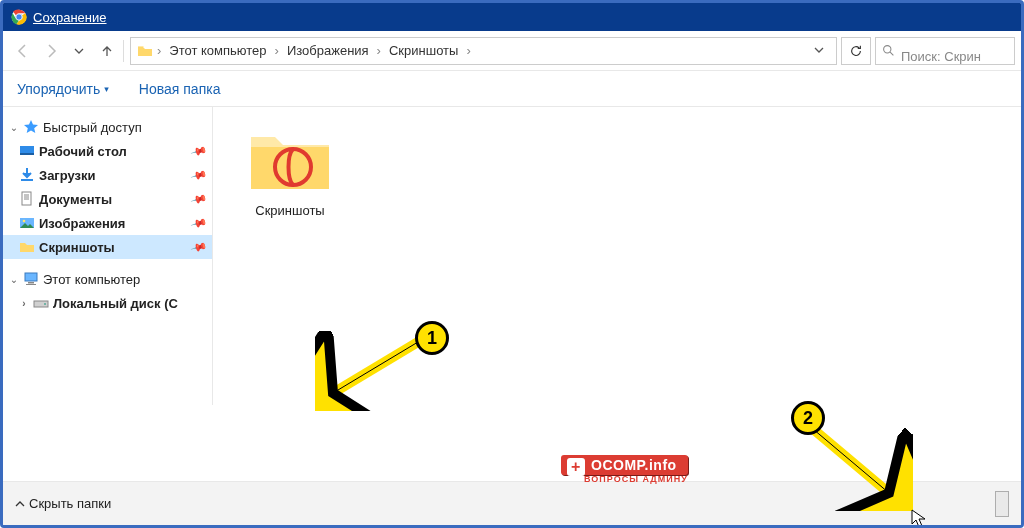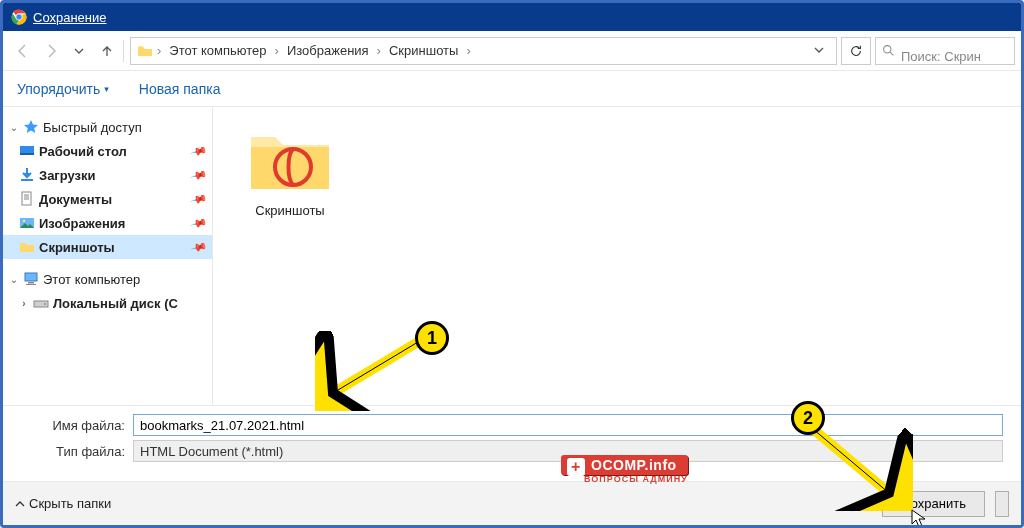--- a/index.html
+++ b/index.html
@@ -231,42 +231,29 @@
             <path fill="#ffd86b" d="M6 22h78v42H6z"></path>
             <circle cx="48" cy="42" r="18" fill="none" stroke="#e03a2f" stroke-width="4"></circle>
             <path d="M48 24c-6 6-6 30 0 36" fill="none" stroke="#e03a2f" stroke-width="4"></path>
           </svg>
         </div>
         <div>Скриншоты</div>
       </div>
     </div>
   </div>
 
-  <div class="fields">
-    <div class="field-row">
-      <div class="field-lab">Имя файла:</div>
-      <input class="fn-input" value="bookmarks_21.07.2021.html" style="">
-    </div>
-    <div class="field-row">
-      <div class="field-lab">Тип файла:</div>
-      <div class="type-val">
-        <span>HTML Document (*.html)</span>
-      </div>
-    </div>
-  </div>
 
   <div class="footer">
     <div class="hide">
       <svg width="10" height="10" viewBox="0 0 10 10">
           <path d="M1 7l4-4 4 4" fill="none" stroke="#333" stroke-width="1.3"></path>
         </svg>
       <span>Скрыть папки</span>
     </div>
     <div class="spacer"></div>
-    <button class="btn">Сохранить</button>
     <button class="btn cancel"></button>
   </div>
 
   <div class="badge" style="left:412px; top:318px;">1</div>
   <svg class="arrow" style="left:312px; top:328px;" width="120" height="80">
     <defs>
         <marker id="ah1" markerWidth="12" markerHeight="12" refX="3" refY="6" orient="auto">
           <path d="M0 0L12 6L0 12L3 6z" fill="#ffe100" stroke="#000" stroke-width="1"></path>
         </marker>
       </defs>

